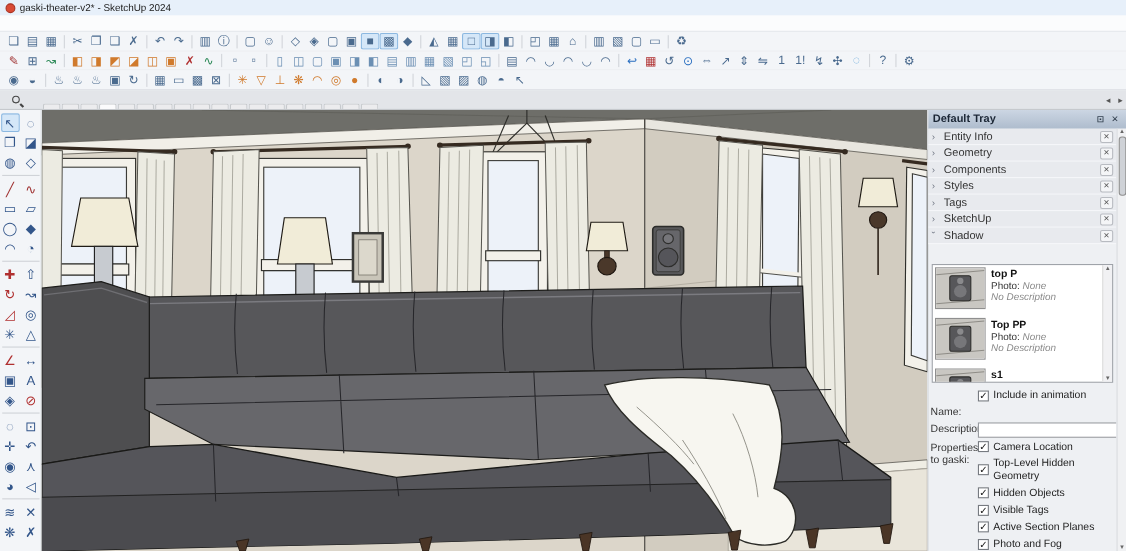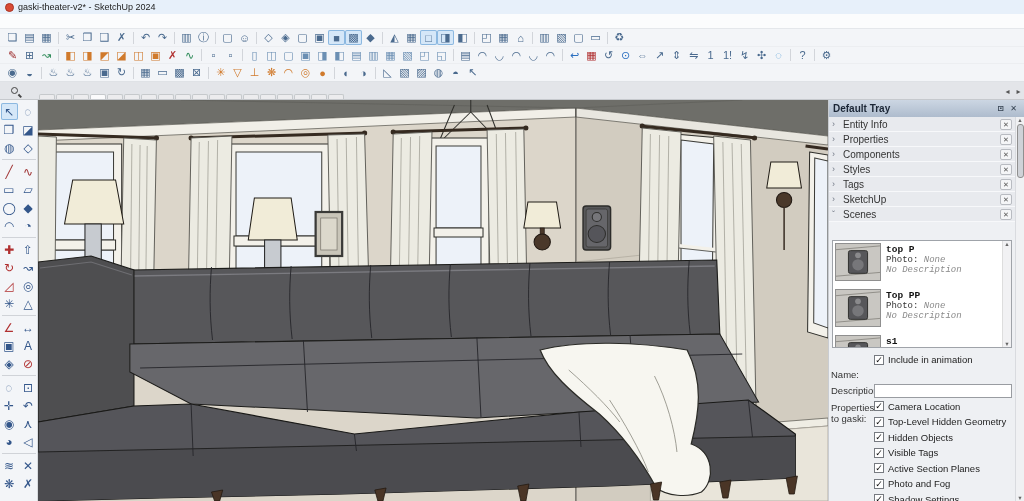--- a/index.html
+++ b/index.html
@@ -48,39 +48,39 @@
   .curt { fill:#ecebe2; stroke:#55544e; stroke-width:0.9; }
   .glass { fill:#edf2f9; stroke:#3c3c38; stroke-width:1; }
   .frame { fill:#f3f1ea; stroke:#2e2e2a; stroke-width:1; }
   .shade { fill:#f1ecd8; stroke:#201c16; stroke-width:1; }
   .wood { fill:#4a3526; stroke:#241a12; stroke-width:0.8; }
   .sofa { fill:#57575a; stroke:#1c1c1a; stroke-width:1.1; }
   .seam { fill:none; stroke:#26262a; stroke-width:0.9; }
   .fold { fill:none; stroke:#99988e; stroke-width:0.7; }
 
   
-  .tray { width:196px; background:#eef0f3; border-left:1px solid #c9ccd1; display:flex; flex-direction:column; font-size:10px; flex:none; }
+  .tray { width:181px; background:#eef0f3; border-left:1px solid #c9ccd1; display:flex; flex-direction:column; font-size:10px; flex:none; }
   .tray-header { height:17px; background:linear-gradient(#ccd6e3,#aebccd); display:flex; align-items:center; padding:0 4px; font-weight:bold; font-size:10px; color:#1b2635; flex:none; }
   .th-sp { flex:1; }
   .th-icon { width:13px; height:12px; font-size:8px; display:flex; align-items:center; justify-content:center; color:#33404f; }
   .tray-body { flex:1; position:relative; padding-right:9px; display:flex; flex-direction:column; min-height:0; }
   .tray-scroll { position:absolute; right:0; top:0; bottom:0; width:9px; background:#f0f1f3; border-left:1px solid #d9dbdf; display:flex; flex-direction:column; align-items:center; font-size:5.5px; color:#666; }
   .tray-scroll .thumb { width:7px; height:54px; background:#cfd2d7; border-radius:3px; margin-top:1px; }
   .tray-scroll .dn { margin-top:auto; }
   .sect { height:15px; display:flex; align-items:center; background:#e8eaee; border-bottom:1px solid #f7f8fa; padding:0 3px; color:#333; flex:none; }
   .sect .chev { width:11px; color:#707784; font-size:9px; line-height:9px; }
   .sect .lbl { flex:1; font-size:10px; }
   .xbtn { width:12px; height:11px; border:1px solid #b8bbc1; background:#f4f5f7; border-radius:2px; font-size:7px; line-height:9px; text-align:center; color:#555; flex:none; }
   .scenes-toolbar { height:18px; display:flex; align-items:center; gap:4px; padding:0 5px; flex:none; }
   .st-icon { min-width:13px; font-size:11px; color:#1d1d1d; text-align:center; line-height:14px; }
   .st-sp { flex:1; }
   .scene-list { margin:0 3px 2px 3px; background:#fff; border:1px solid #9fa3a9; height:108px; overflow:hidden; position:relative; padding:2px 11px 0 2px; flex:none; }
   .list-scroll { position:absolute; right:0; top:0; bottom:0; width:9px; background:#f1f1f3; border-left:1px solid #ddd; display:flex; flex-direction:column; align-items:center; font-size:5.5px; color:#666; }
   .list-scroll .dn { margin-top:auto; }
-  .scene-item { height:44px; display:flex; gap:5px; margin-bottom:2px;font-family:Liberation Mono, monospace; }
+  .scene-item { height:44px; display:flex; gap:5px; margin-bottom:2px; }
   .thumb { width:46px; height:38px; border:1px solid #8f8f8f; flex:none; }
   .si-text { padding-top:1px; }
   .si-name { font-weight:bold; font-size:9.5px; color:#111; }
   .si-line { font-size:9px; color:#333; }
   .muted { font-style:italic; color:#8a8a8a; }
   .details { flex:1; padding:4px 4px 0 2px; display:flex; flex-direction:column; gap:3px; font-size:9.5px; color:#222; overflow:hidden; }
   .inc-row { margin-left:43px; display:flex; align-items:center; gap:4px; }
   .frm-row { display:flex; gap:3px; align-items:flex-start; }
   .lab { width:40px; color:#333; flex:none; padding-top:2px; line-height:1.15; }
   .frm-row input { flex:1; height:14px; border:1px solid #999ca1; background:#fff; font-size:9.5px; font-family:inherit; padding:0 2px; }
@@ -782,21 +782,21 @@
           <span class="dn">▼</span>
         </div>
         <div>
             <div class="sect">
             <span class="chev">›</span>
             <span class="lbl">Entity Info</span>
             <span class="xbtn">✕</span>
           </div>
             <div class="sect">
             <span class="chev">›</span>
-            <span class="lbl">Properties</span>
+            <span class="lbl">Geometry</span>
             <span class="xbtn">✕</span>
           </div>
             <div class="sect">
             <span class="chev">›</span>
             <span class="lbl">Components</span>
             <span class="xbtn">✕</span>
           </div>
             <div class="sect">
             <span class="chev">›</span>
             <span class="lbl">Styles</span>
@@ -808,21 +808,21 @@
             <span class="xbtn">✕</span>
           </div>
             <div class="sect">
             <span class="chev">›</span>
             <span class="lbl">SketchUp</span>
             <span class="xbtn">✕</span>
           </div>
           </div>
         <div class="sect">
           <span class="chev">ˇ</span>
-          <span class="lbl">Scenes</span>
+          <span class="lbl">Shadow</span>
           <span class="xbtn">✕</span>
         </div>
         <div class="scenes-toolbar">
           <span style="display:flex;gap:4px">
               <span class="st-icon"></span>
               <span class="st-icon"></span>
               <span class="st-icon"></span>
             </span>
           <span class="st-sp"></span>
           <span style="display:flex;gap:4px">

